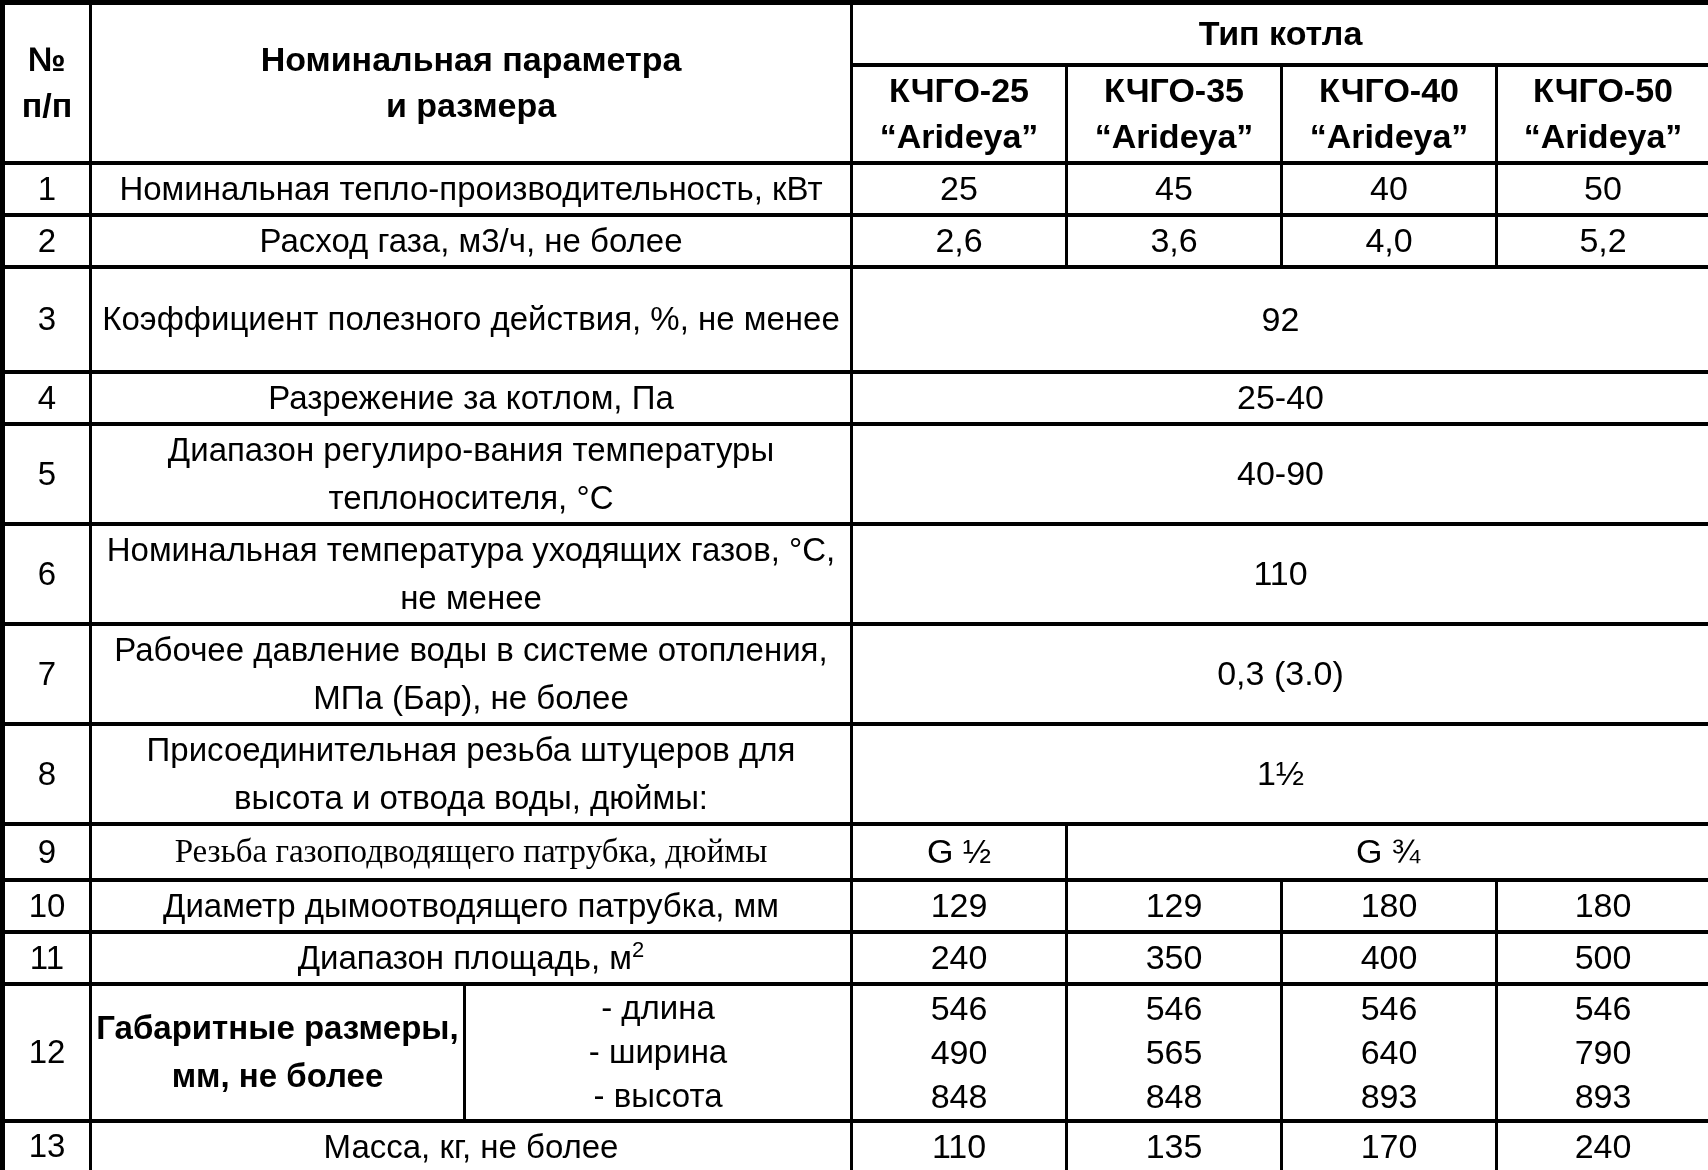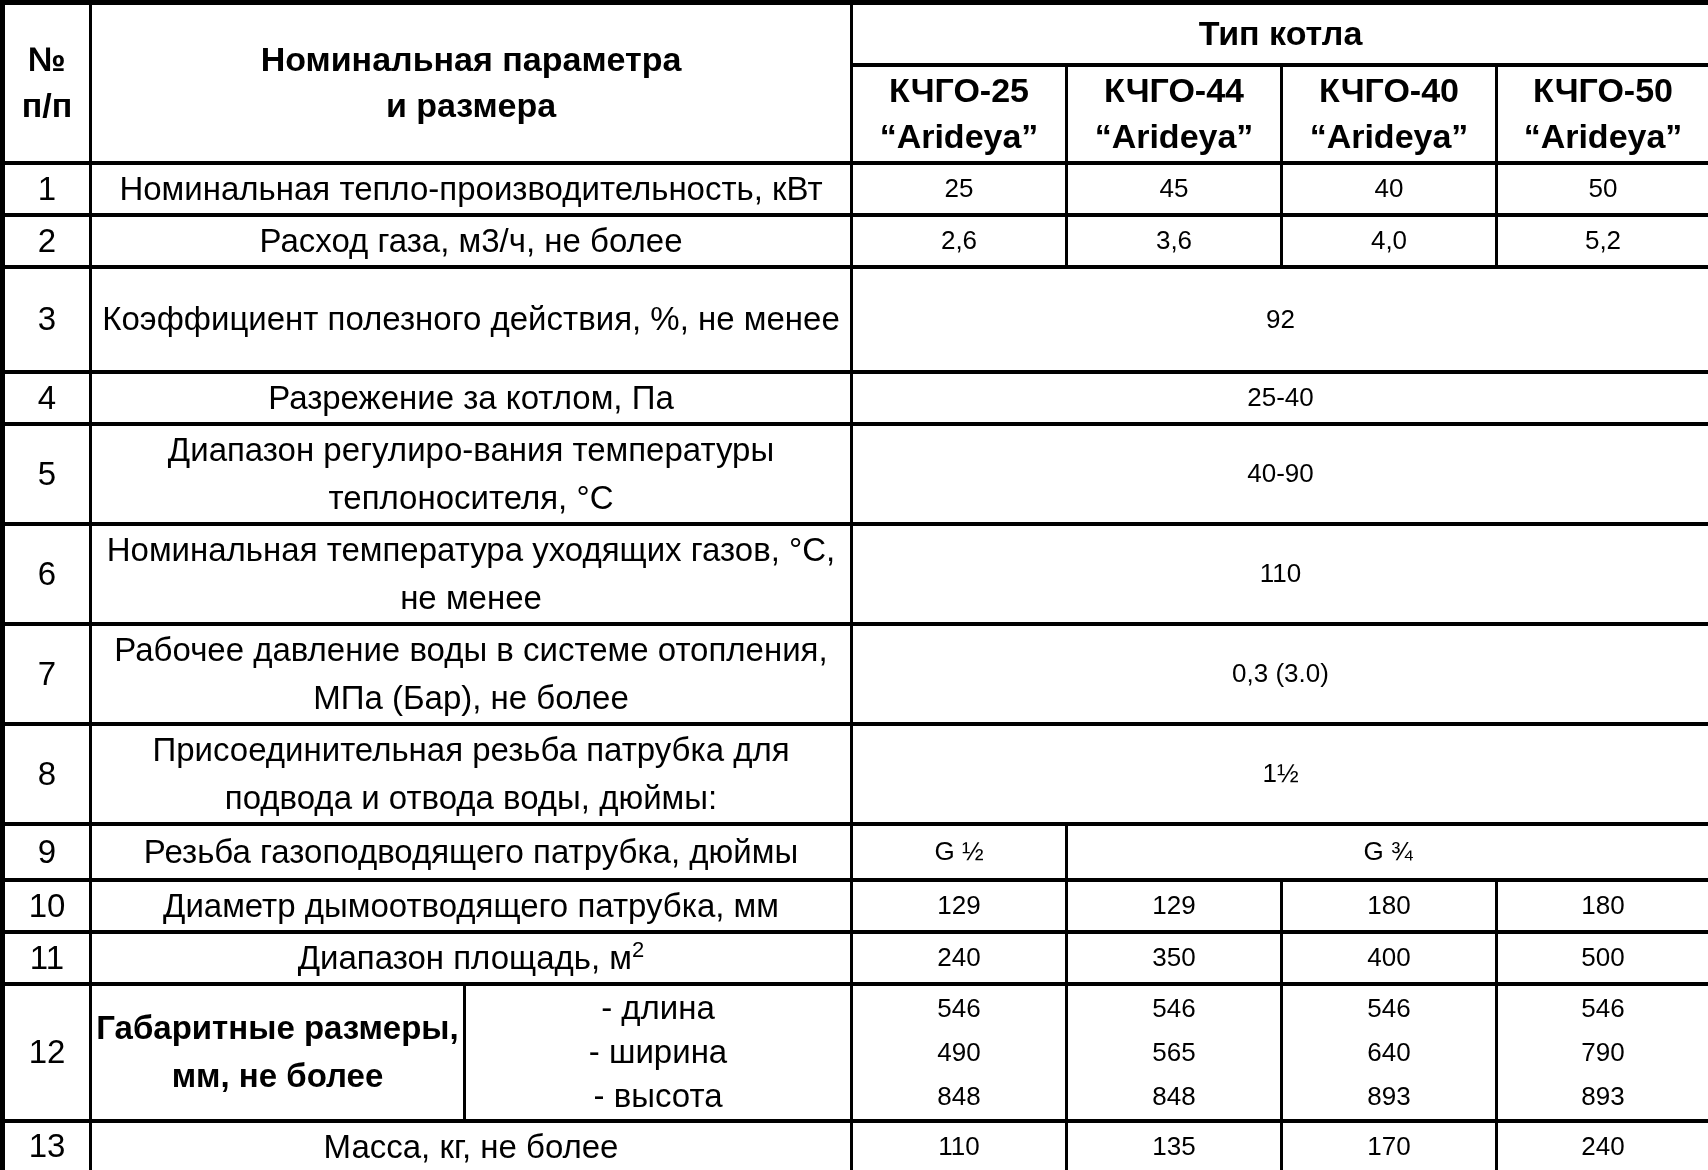--- a/index.html
+++ b/index.html
@@ -42,23 +42,24 @@
     line-height: 1.35;
   }
   .pre { white-space: pre-line; font-weight: bold; }
   td.name {
     text-align: left;
     padding: 4px 10px 4px 13px;
     line-height: 1.45;
   }
   td.name-indent {
     padding-left: 24px;
+    font-family: Liberation Serif, serif;
   }
   td.num-cell { font-size: 33px; }
-  td.value-cell { font-size: 26px; }
+  td.value-cell { font-size: 34px; }
   .dim-line {
     line-height: 44px;
     height: 44px;
     text-align: center;
   }
   td.sub-labels {
     text-align: left;
     padding-left: 20px;
     vertical-align: middle;
   }
@@ -87,21 +88,21 @@
         <tr style="height:62px">
       <td class="hdr pre" rowspan="2">№
 п/п</td>
       <td class="hdr pre" rowspan="2" colspan="2">Номинальная параметра
 и размера</td>
       <td class="hdr" colspan="4">Тип котла</td>
     </tr>
     <tr style="height:98px">
       <td class="hdr pre">КЧГО-25
 “Arideya”</td>
-      <td class="hdr pre">КЧГО-44
+      <td class="hdr pre">КЧГО-35
 “Arideya”</td>
       <td class="hdr pre">КЧГО-40
 “Arideya”</td>
       <td class="hdr pre">КЧГО-50
 “Arideya”</td>
     </tr>
 
     <tr style="height:52px">
       <td class="num-cell">1</td>
       <td class="name" colspan="2">Номинальная тепло-производительность, кВт</td>
@@ -145,21 +146,21 @@
     </tr>
 
     <tr style="height:100px">
       <td class="num-cell">7</td>
       <td class="name" colspan="2">Рабочее давление воды в системе отопления, МПа (Бар), не более</td>
       <td class="value-cell" colspan="4">0,3 (3.0)</td>
     </tr>
 
     <tr style="height:100px">
       <td class="num-cell">8</td>
-      <td class="name" colspan="2">Присоединительная резьба патрубка для подвода и отвода воды, дюймы:</td>
+      <td class="name" colspan="2">Присоединительная резьба штуцеров для высота и отвода воды, дюймы:</td>
       <td class="value-cell" colspan="4">1½</td>
     </tr>
 
     <tr style="height:56px">
       <td class="num-cell">9</td>
       <td class="name name-indent" colspan="2">Резьба газоподводящего патрубка, дюймы</td>
       <td class="value-cell">G ½</td>
       <td class="value-cell" colspan="3">G ¾</td>
     </tr>
 

